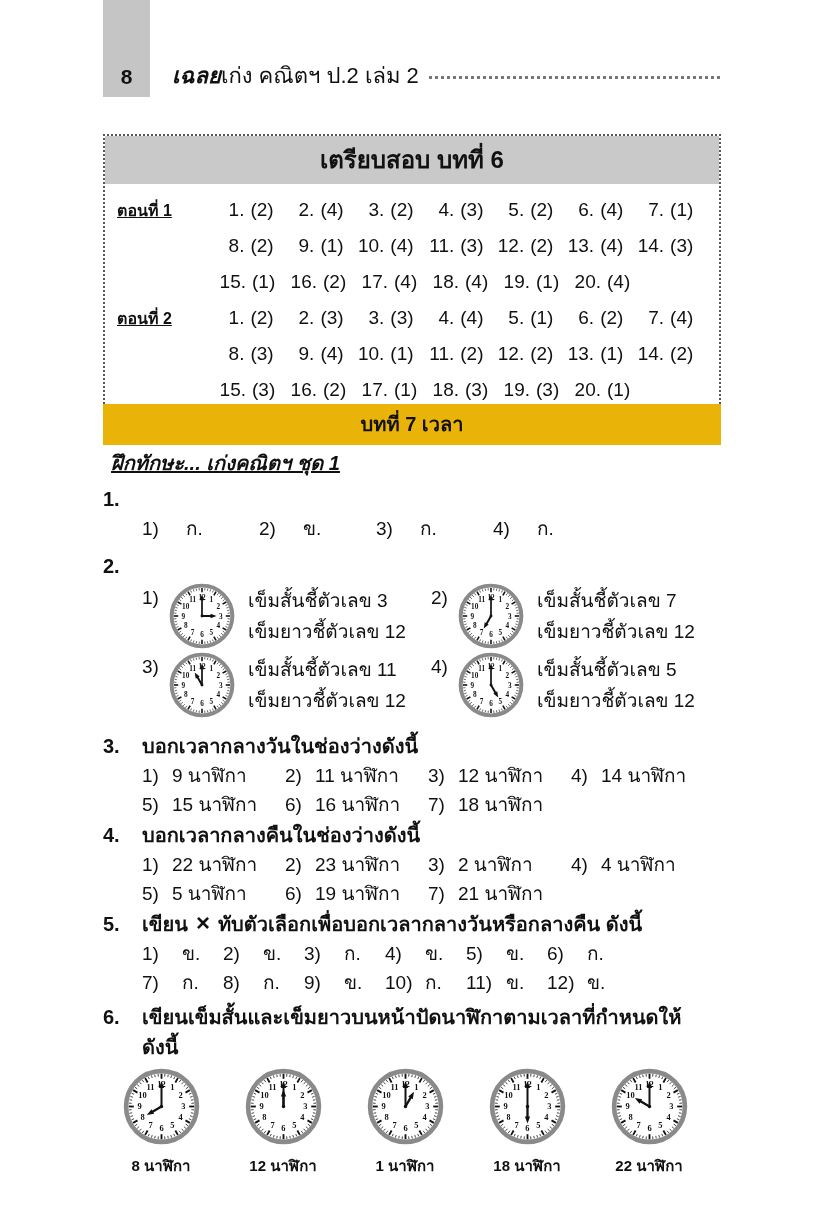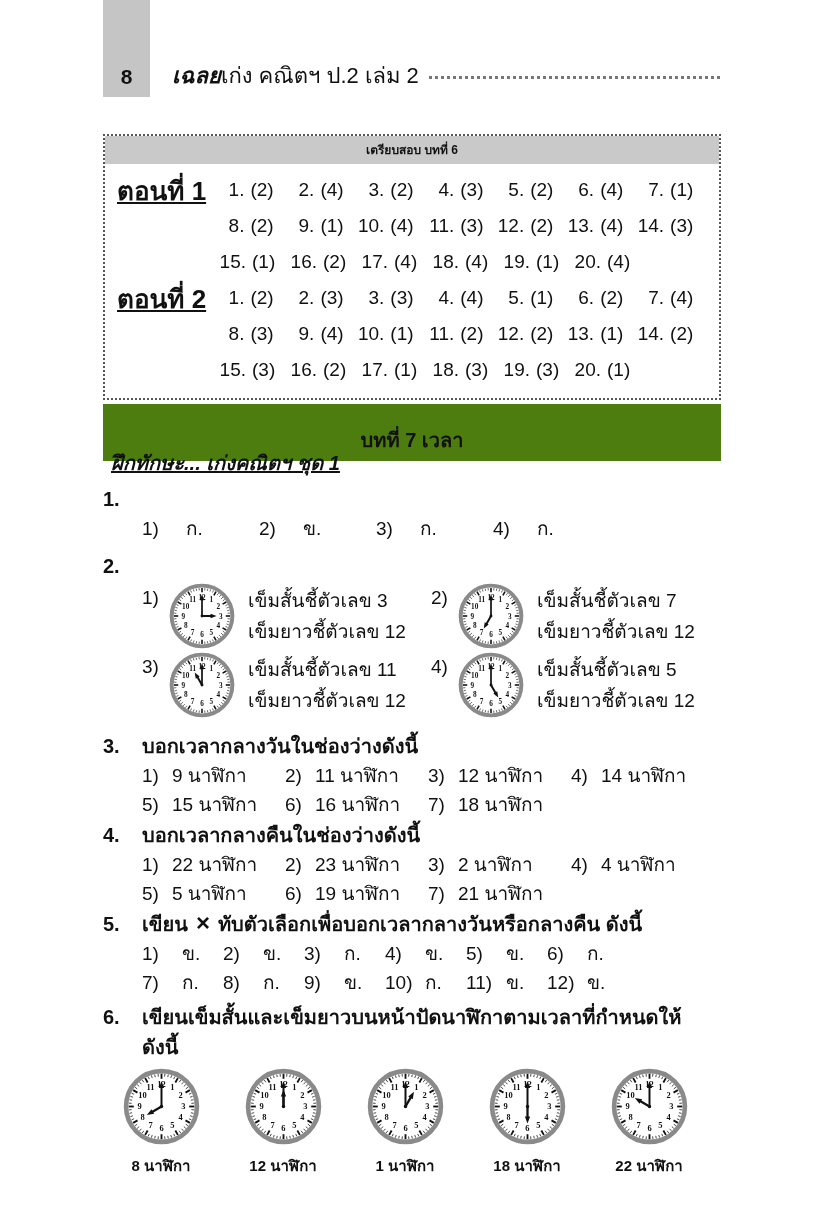--- a/index.html
+++ b/index.html
@@ -27,36 +27,36 @@
   .header .t-rest { font-weight:500; }
   .header-rule { flex:1; border-bottom:3px dotted #777; margin-left:10px; transform:translateY(-4px); }
 
   
   .exam-box {
     position:absolute; left:103px; top:134px; width:618px;
     border:2px dotted #555; background:#fff;
   }
   .exam-box-title {
     background:#c9c9c9; text-align:center; font-weight:bold;
-    font-size:12px; padding:4px 0 5px;
+    font-size:24px; padding:4px 0 5px;
   }
   .exam-rows { padding:8px 12px 10px 12px; }
   .exam-row { display:flex; align-items:center; height:36px; }
   .exam-label {
-    width:102px; font-weight:bold; font-size:26px;
+    width:102px; font-weight:bold; font-size:16px;
     text-decoration:underline; white-space:nowrap;
   }
   .exam-cell { width:71px; display:flex; font-size:19px; }
   .exam-cell .n { width:27px; text-align:right; margin-right:6px; }
 
   
   .chapter-bar {
     position:absolute; left:103px; top:404px; width:618px;
-    background:#4d7c0f; text-align:center; font-weight:bold;
-    font-size:20px; padding:20px 0 5px;
+    background:#eab308; text-align:center; font-weight:bold;
+    font-size:20px; padding:4px 0 5px;
   }
   
   .skills-heading {
     position:absolute; left:111px; top:447px;
     font-weight:bold; font-style:italic; text-decoration:underline;
     font-size:20px;
   }
 
   
   .q { position:absolute; left:103px; width:618px; }

